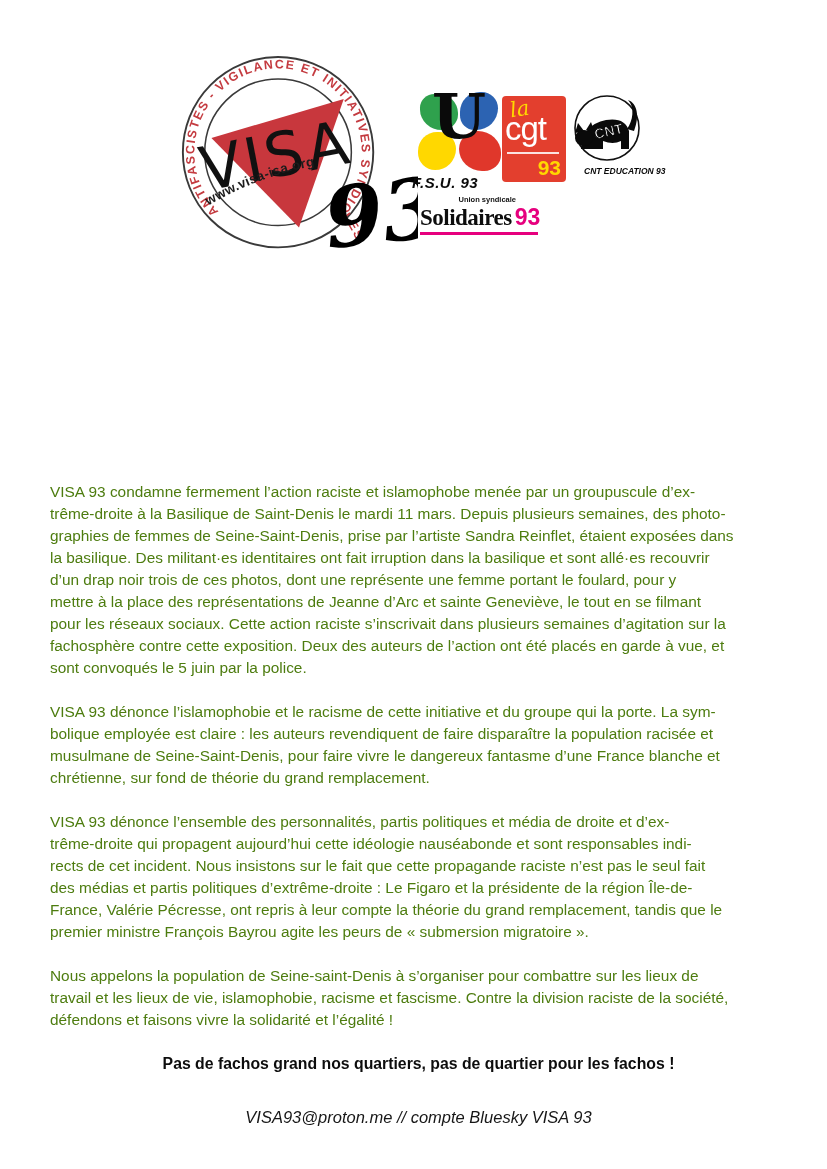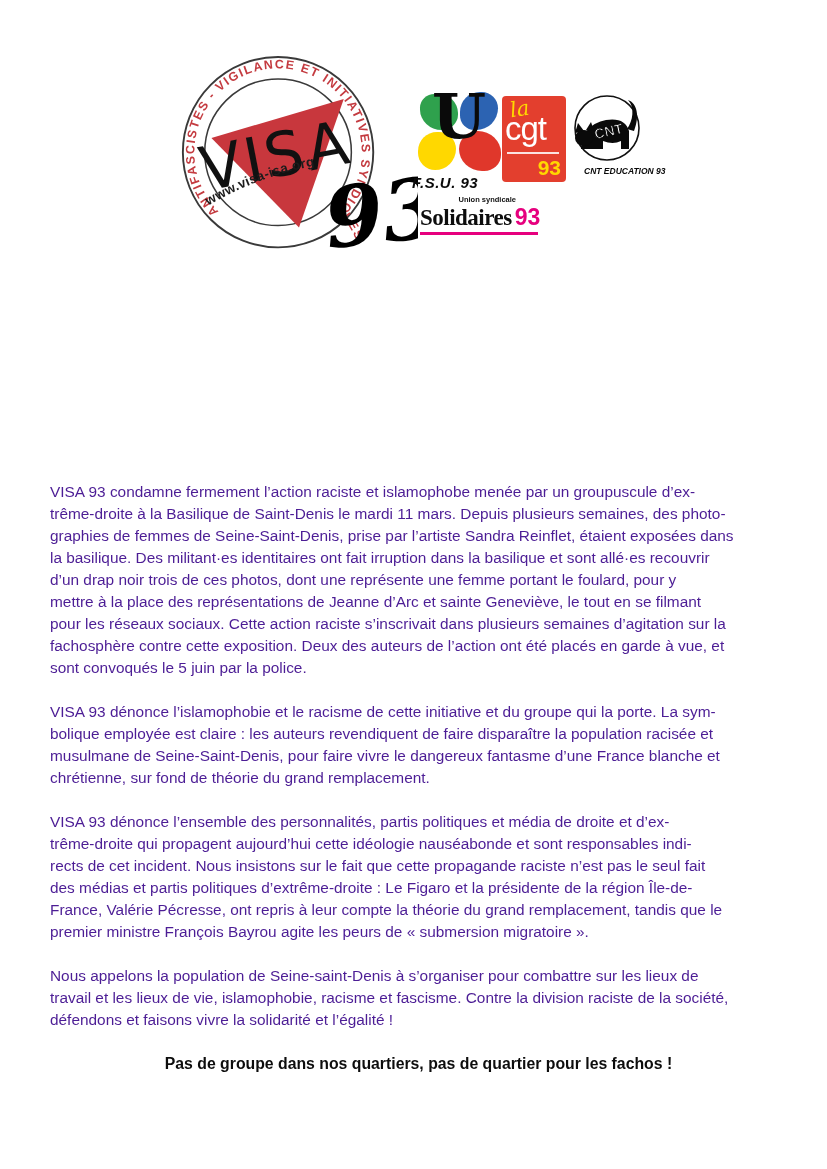--- a/index.html
+++ b/index.html
@@ -73,21 +73,21 @@
   
   .title {
     position:absolute; left:0; top:292px; width:827px; margin:0;
     text-align:center; font-size:40px; line-height:57px; font-weight:bold;
     letter-spacing:.5px; color:#050505; -webkit-text-stroke:1.7px #050505;
   }
 
   
   .lines { white-space:pre-line; }
   .body-text { position:absolute; left:50px; top:481px; width:737px; }
-  .body-text p { margin:0 0 22px 0; font-size:15.4px; line-height:22px; color:#4c1d95; }
+  .body-text p { margin:0 0 22px 0; font-size:15.4px; line-height:22px; color:#4d7c0f; }
   .slogan { margin-top:15px !important; text-align:center; font-weight:bold;
             font-size:15.8px !important; color:#0d0d0d !important; }
   .contact { margin-top:31px !important; text-align:center; font-style:italic;
              font-size:16.5px !important; color:#171717 !important; }
 </style>
 </head>
 <body>
 
 <div class="page">
 
@@ -171,16 +171,17 @@
 chrétienne, sur fond de théorie du grand remplacement.</p>
     <p class="lines">VISA 93 dénonce l’ensemble des personnalités, partis politiques et média de droite et d’ex-
 trême-droite qui propagent aujourd’hui cette idéologie nauséabonde et sont responsables indi-
 rects de cet incident. Nous insistons sur le fait que cette propagande raciste  n’est pas le seul fait
 des médias et partis politiques d’extrême-droite : Le Figaro et la présidente de la région Île-de-
 France, Valérie Pécresse, ont repris à leur compte la théorie du grand remplacement, tandis que le
 premier ministre François Bayrou agite les peurs de « submersion migratoire ».</p>
     <p class="lines">Nous appelons la population de Seine-saint-Denis à s’organiser pour combattre sur les lieux de
 travail et les lieux de vie, islamophobie, racisme et fascisme. Contre la division raciste de la société,
 défendons et faisons vivre la solidarité et l’égalité !</p>
-    <p class="slogan">Pas de groupe dans nos quartiers, pas de quartier pour les fachos !</p>
+    <p class="slogan">Pas de fachos grand nos quartiers, pas de quartier pour les fachos !</p>
+    <p class="contact">VISA93@proton.me // compte Bluesky VISA 93</p>
   </div>
 
 </div>
 
 </body></html>

